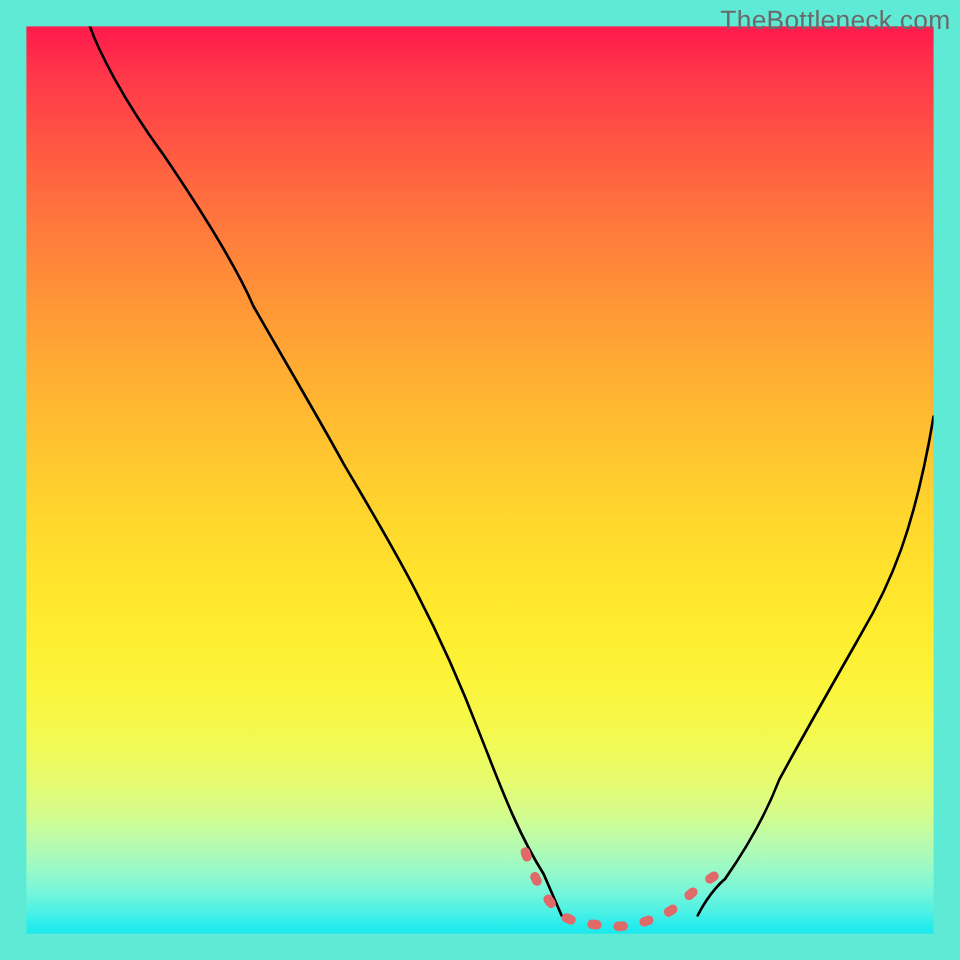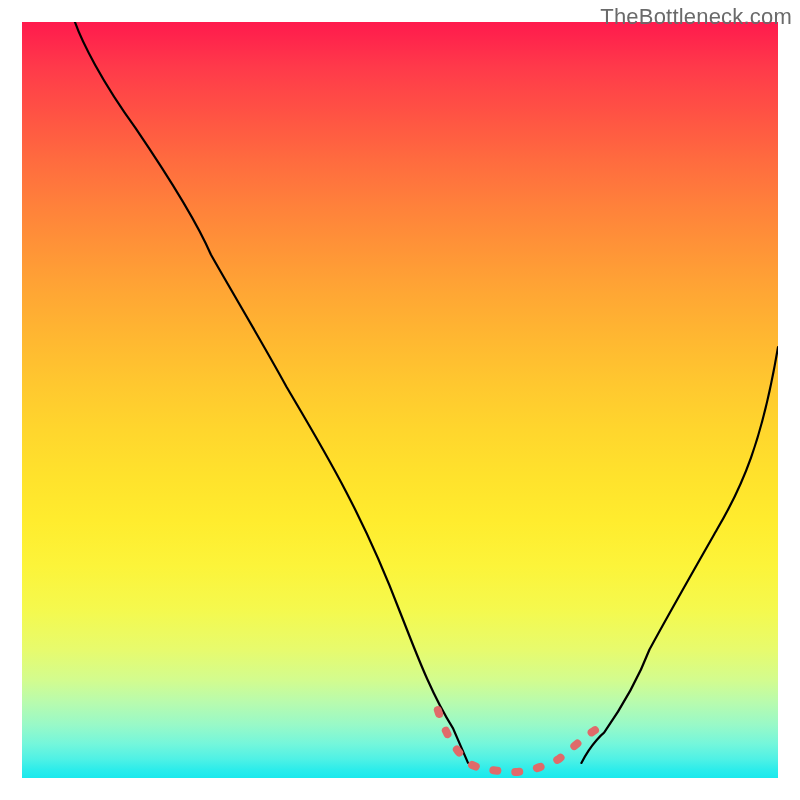--- a/index.html
+++ b/index.html
@@ -8,21 +8,21 @@
     width: 800px;
     height: 800px;
     background: #000;
     overflow: hidden;
     font-family: Arial, Helvetica, sans-serif;
   }
   .frame {
     position: relative;
     width: 800px;
     height: 800px;
-    background: #ffffff;
+    background: #5eead4;
   }
   .plot-area {
     position: absolute;
     left: 22px;
     top: 22px;
     width: 756px;
     height: 756px;
     background: linear-gradient(to bottom,
       #ff1a4d 0%,
       #ff3a4a 6%,

